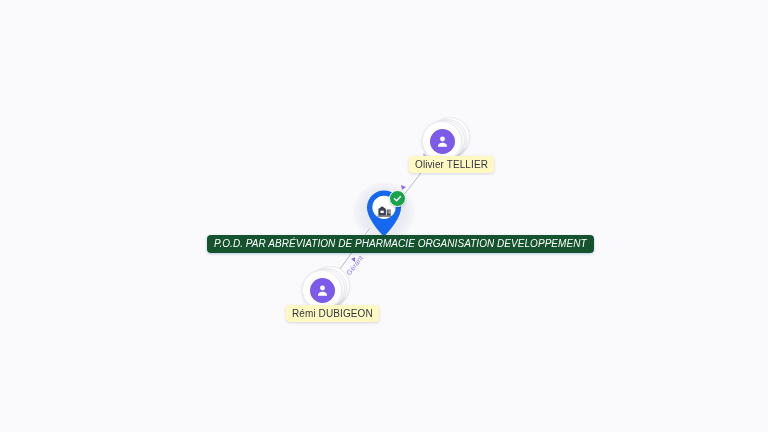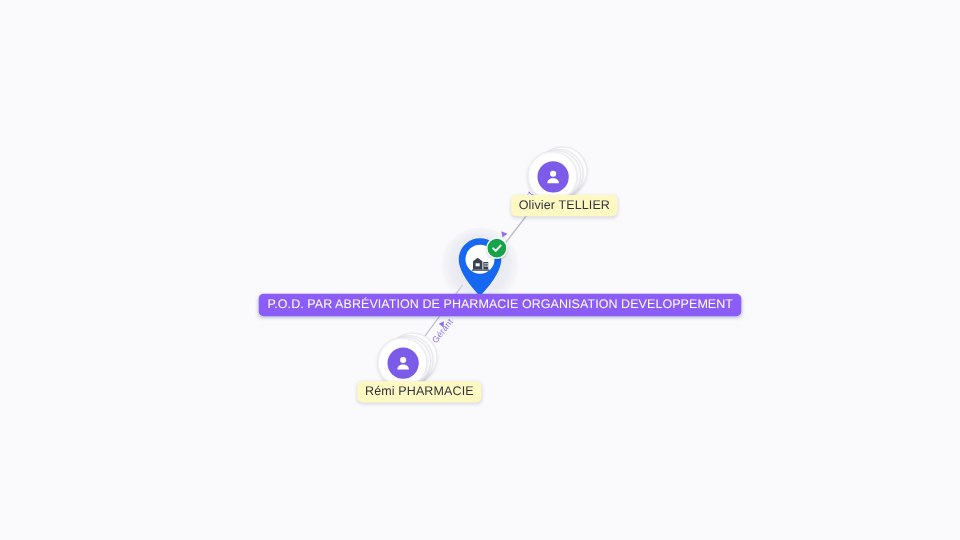--- a/index.html
+++ b/index.html
@@ -125,30 +125,31 @@
     padding: 3px 6px 3px 6px;
     font-size: 10px;
     line-height: 11px;
     color: #333340;
     white-space: nowrap;
     box-shadow: 0 1px 3px rgba(30,30,60,0.16);
     letter-spacing: 0.1px;
   }
   .company-label {
     position: absolute;
-    background: #8b5cf6;
+    background: #14532d;
     color: #ffffff;
     border-radius: 4px;
     padding: 3px 7px;
     font-size: 10px;
     line-height: 12px;
     white-space: nowrap;
     box-shadow: 0 1px 3px rgba(20,60,140,0.28);
     letter-spacing: 0.05px;
     z-index: 6;
+    font-style: italic;
   }
   .edge-label {
     position: absolute;
     font-size: 7px;
     color: #8b6fe8;
     white-space: nowrap;
     font-family: "Liberation Sans", sans-serif;
     letter-spacing: 0.2px;
   }
 </style>
@@ -192,21 +193,21 @@
     <div class="stack-card s1"></div>
     <div class="person-face">
       <div class="avatar-circle">
         <svg width="15" height="15" viewBox="0 0 24 24" fill="#ffffff">
           <circle cx="12" cy="8" r="3.9"></circle>
           <path d="M4.6 20.2c0-4.1 3.3-6.3 7.4-6.3s7.4 2.2 7.4 6.3z"></path>
         </svg>
       </div>
     </div>
   </div>
-  <div class="node-label" style="left:286px; top:305px;">Rémi PHARMACIE</div>
+  <div class="node-label" style="left:286px; top:305px;">Rémi DUBIGEON</div>
 
   <div class="company-node" style="left:353px; top:182px;">
     <div class="pin-halo"></div>
     <svg class="pin-shape" viewBox="0 0 40 48">
       <path d="M20 1.5C10.6 1.5 3 9.1 3 18.5c0 11.4 13.9 26 16.2 28.4.45.47 1.15.47 1.6 0C23.1 44.5 37 29.9 37 18.5 37 9.1 29.4 1.5 20 1.5z" fill="#1568ef"></path>
       <circle cx="20" cy="18.3" r="11.6" fill="#ffffff"></circle>
     </svg>
     <div class="pin-icon">
       <svg width="17" height="17" viewBox="0 0 24 24" fill="#3a4252">
         <path d="M2.2 20.6h19.6v1.5H2.2z"></path>

